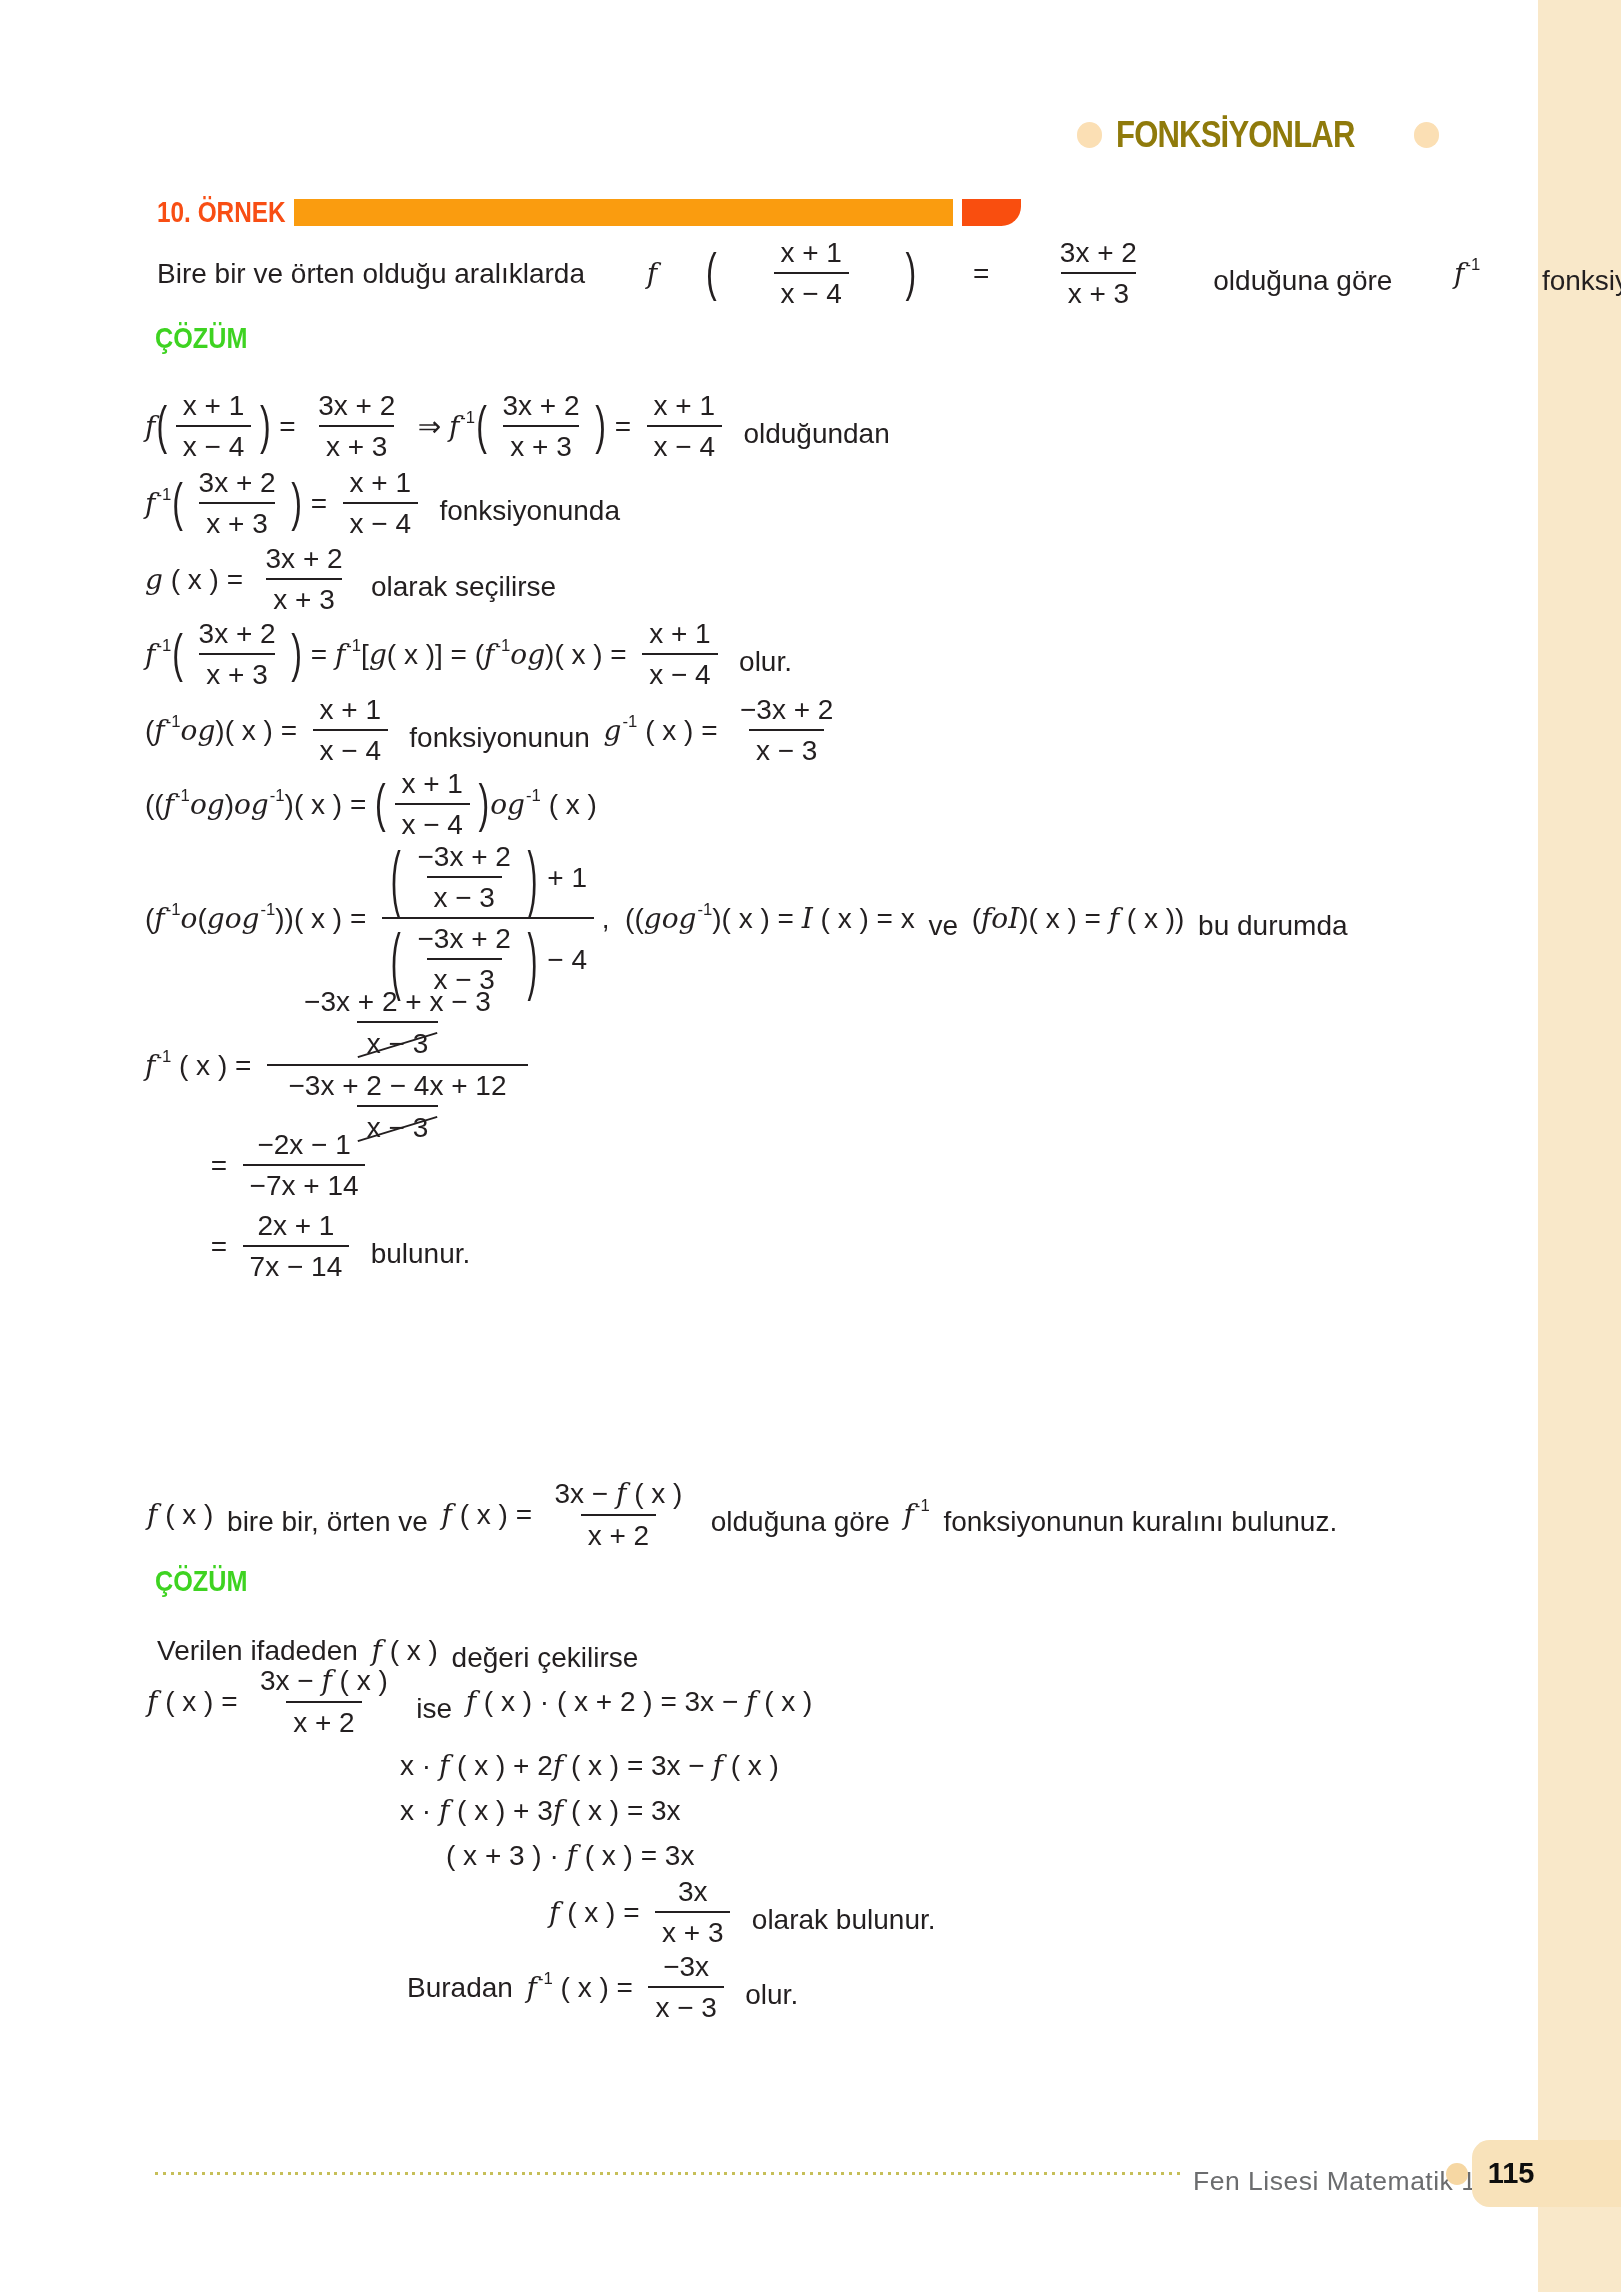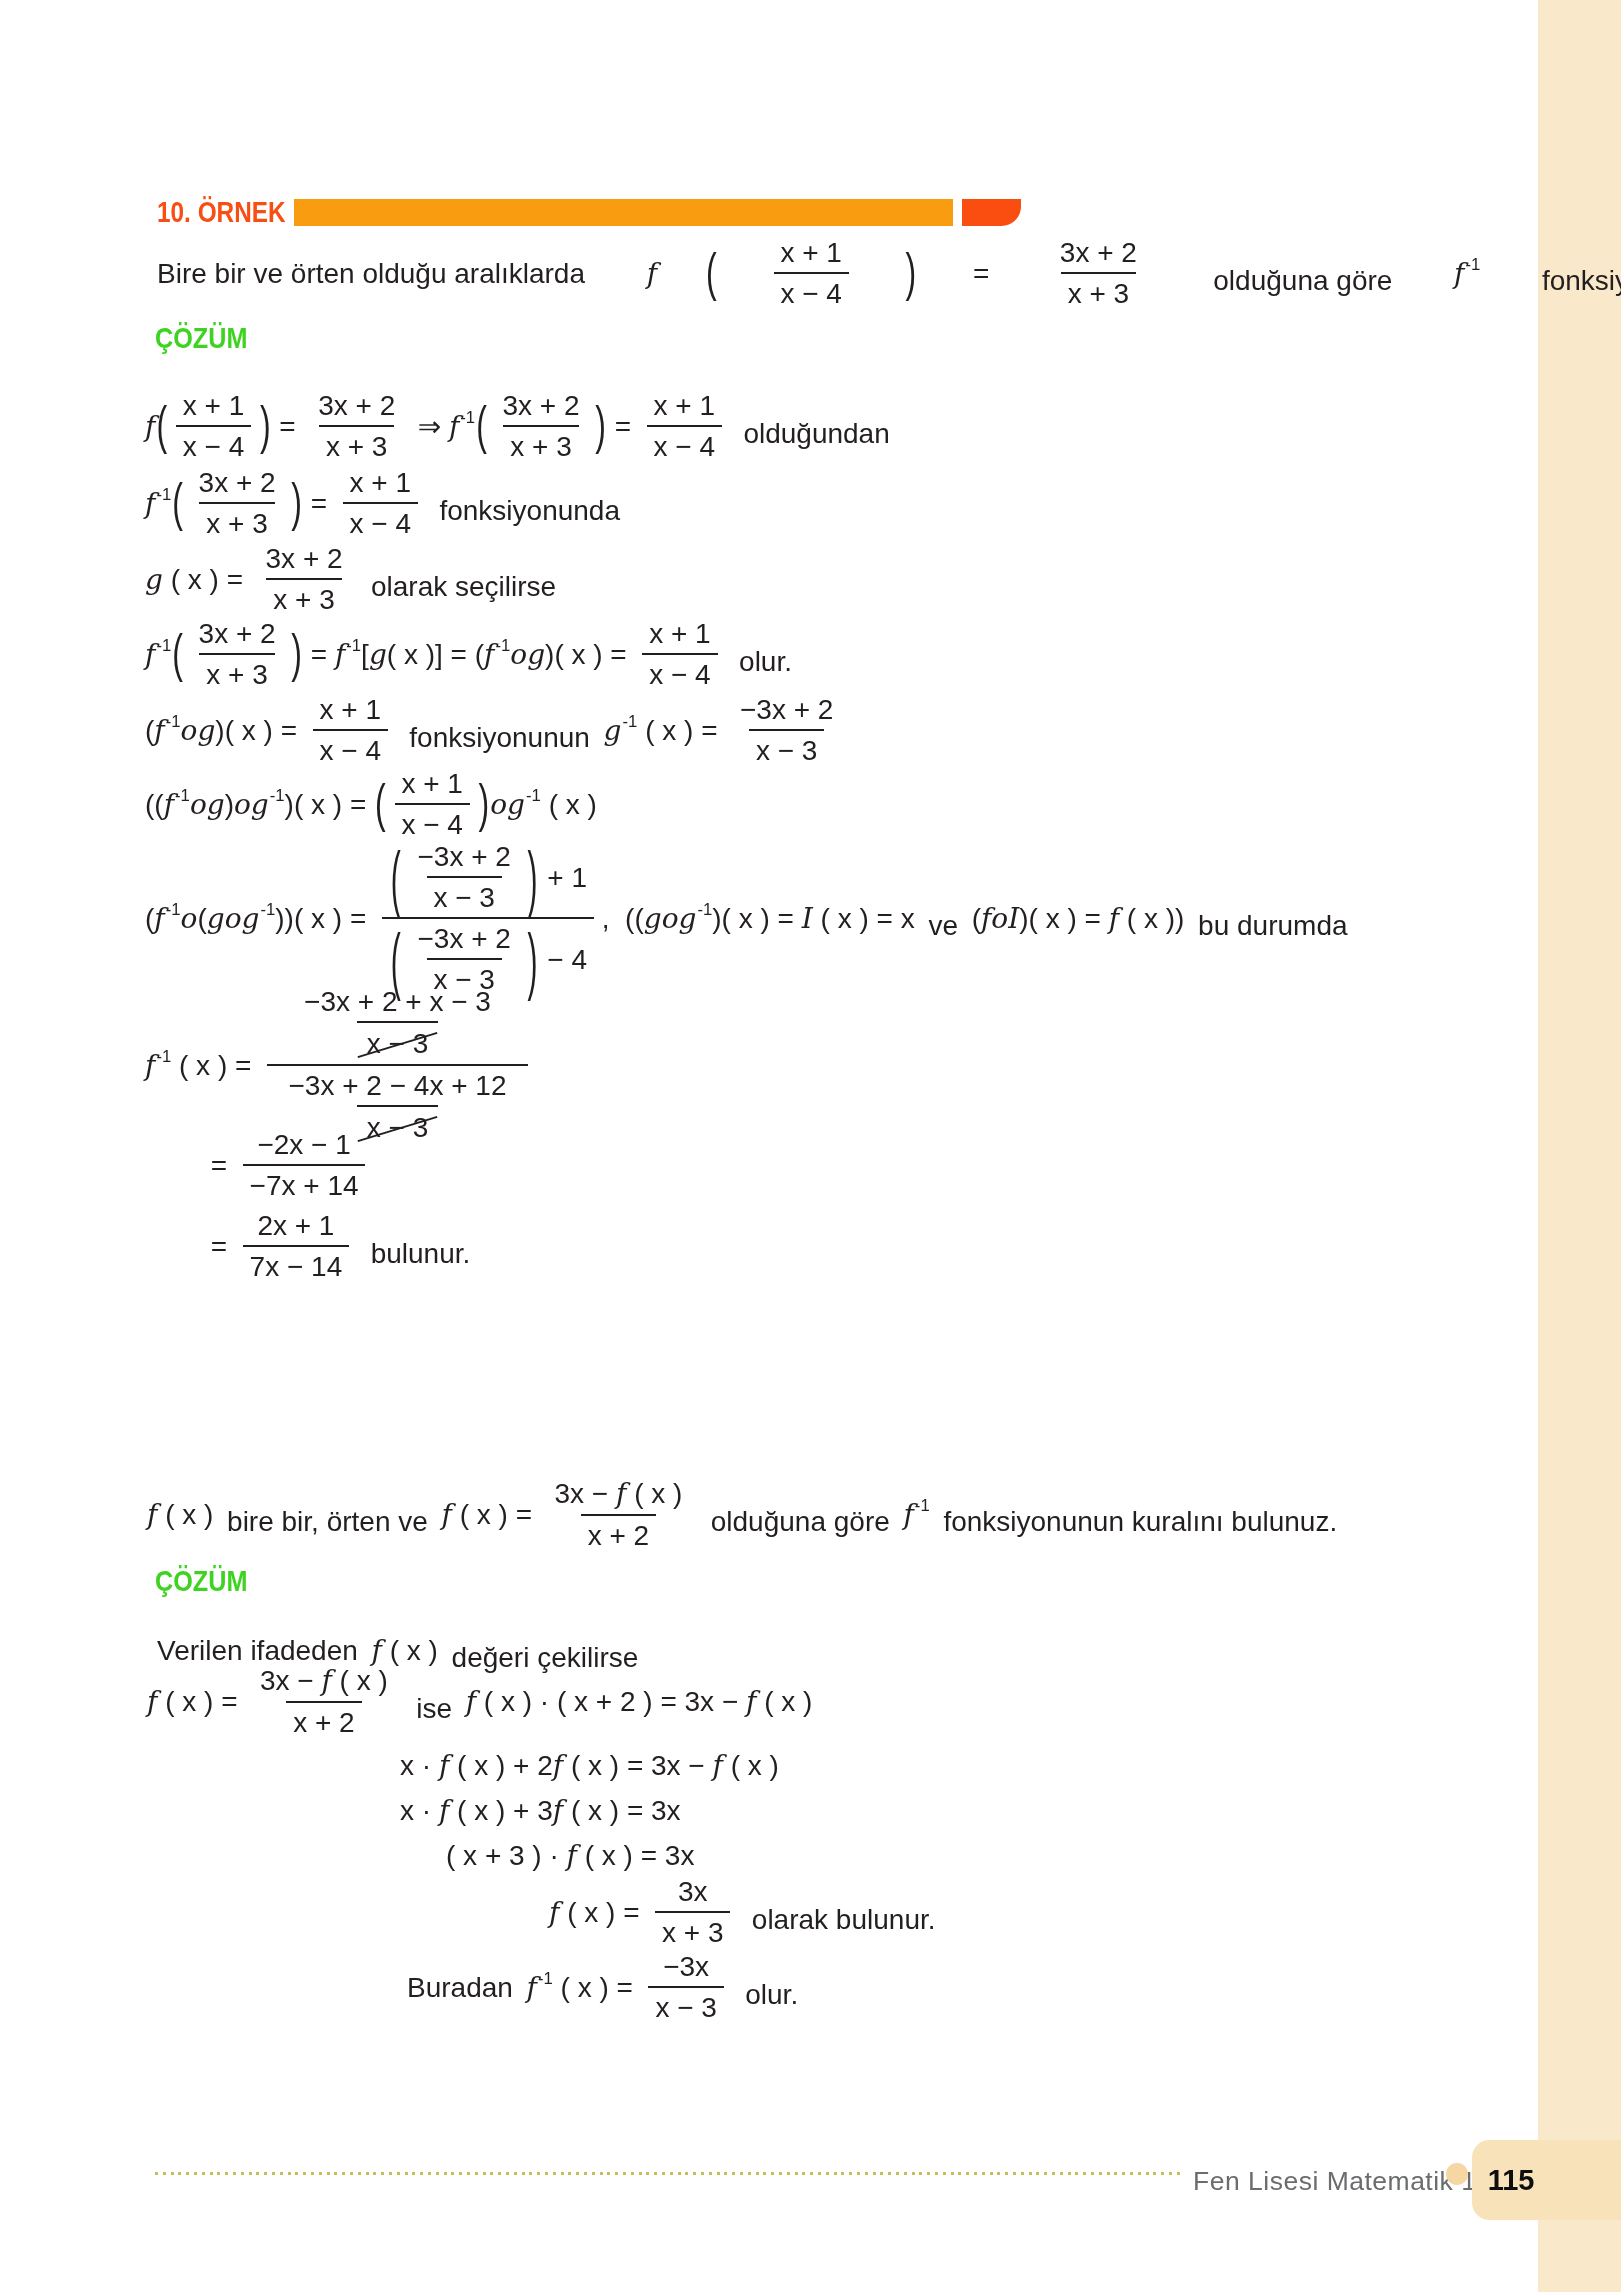--- a/index.html
+++ b/index.html
@@ -43,31 +43,36 @@
   .cancel { position:relative; display:inline-block; padding:0 2.9px; }
   .cancel::after { content:""; position:absolute; left:-7.8px; right:-7.8px; top:50%;
     border-top:2.5px solid #231f20; transform:rotate(-17deg); }
 
   
   .footer-dots { position:absolute; left:155px; top:2172px; width:1025px; height:2.9px;
     background:repeating-linear-gradient(to right, #C6BF59 0 2.9px, rgba(0,0,0,0) 2.9px 7.8px); }
   .footer-text { position:absolute; left:1193px; top:2165px; font-size:26.5px; color:#6B6C6E;
     font-weight:300; letter-spacing:0.5px; line-height:33px; }
   .footer-dot { position:absolute; left:1446px; top:2163px; width:21.6px; height:21.6px; border-radius:50%; background:#F6D7A3; }
-  .pagenum-box { position:absolute; right:0; top:2140px; width:149px; height:80px;
+  .pagenum-box { position:absolute; right:0; top:2140px; width:149px; height:67px;
     background:#F8E2BA; border-radius:17.6px 0 0 17.6px; display:flex; align-items:center; }
   .pagenum { font-size:29px; font-weight:bold; color:#0e0e0e; margin-left:15.7px; }
 </style>
 </head>
 <body>
 
 <div class="page">
 
   <div class="sidebar-strip"></div>
 
+  <div class="title-row">
+    <span class="title-dot"></span>
+    <span class="title-text cond">FONKSİYONLAR</span>
+    <span class="title-dot"></span>
+  </div>
 
   <div class="ornek" style="top:196px;">
     <span class="ornek-label cond">10. ÖRNEK</span>
     <span class="ornek-bar"></span>
     <span class="ornek-cap"></span>
   </div>
 
   <div class="line" style="top:235px; left:157px;gap:48px;">
     <span class="wdr">Bire bir ve örten olduğu aralıklarda</span>
     <span class="tk"><span class="mi">f</span></span>

